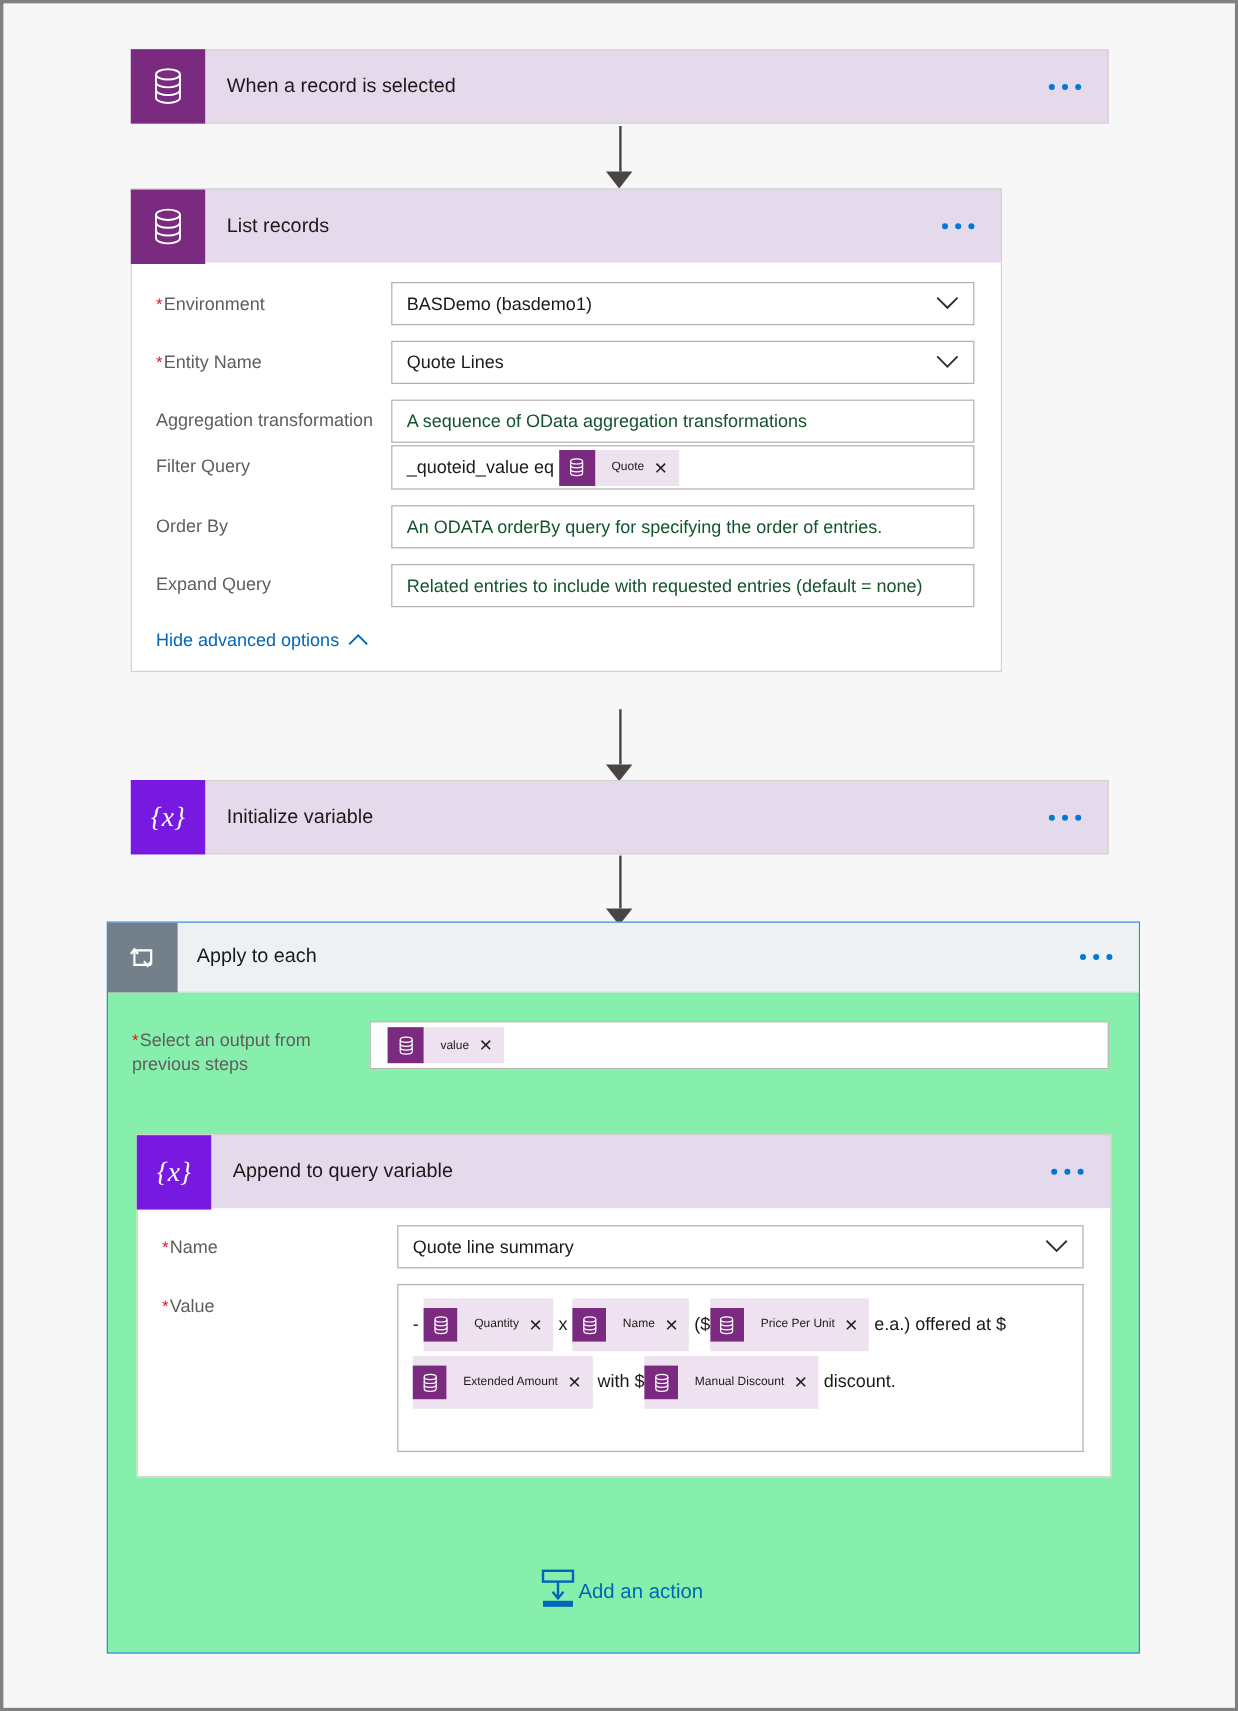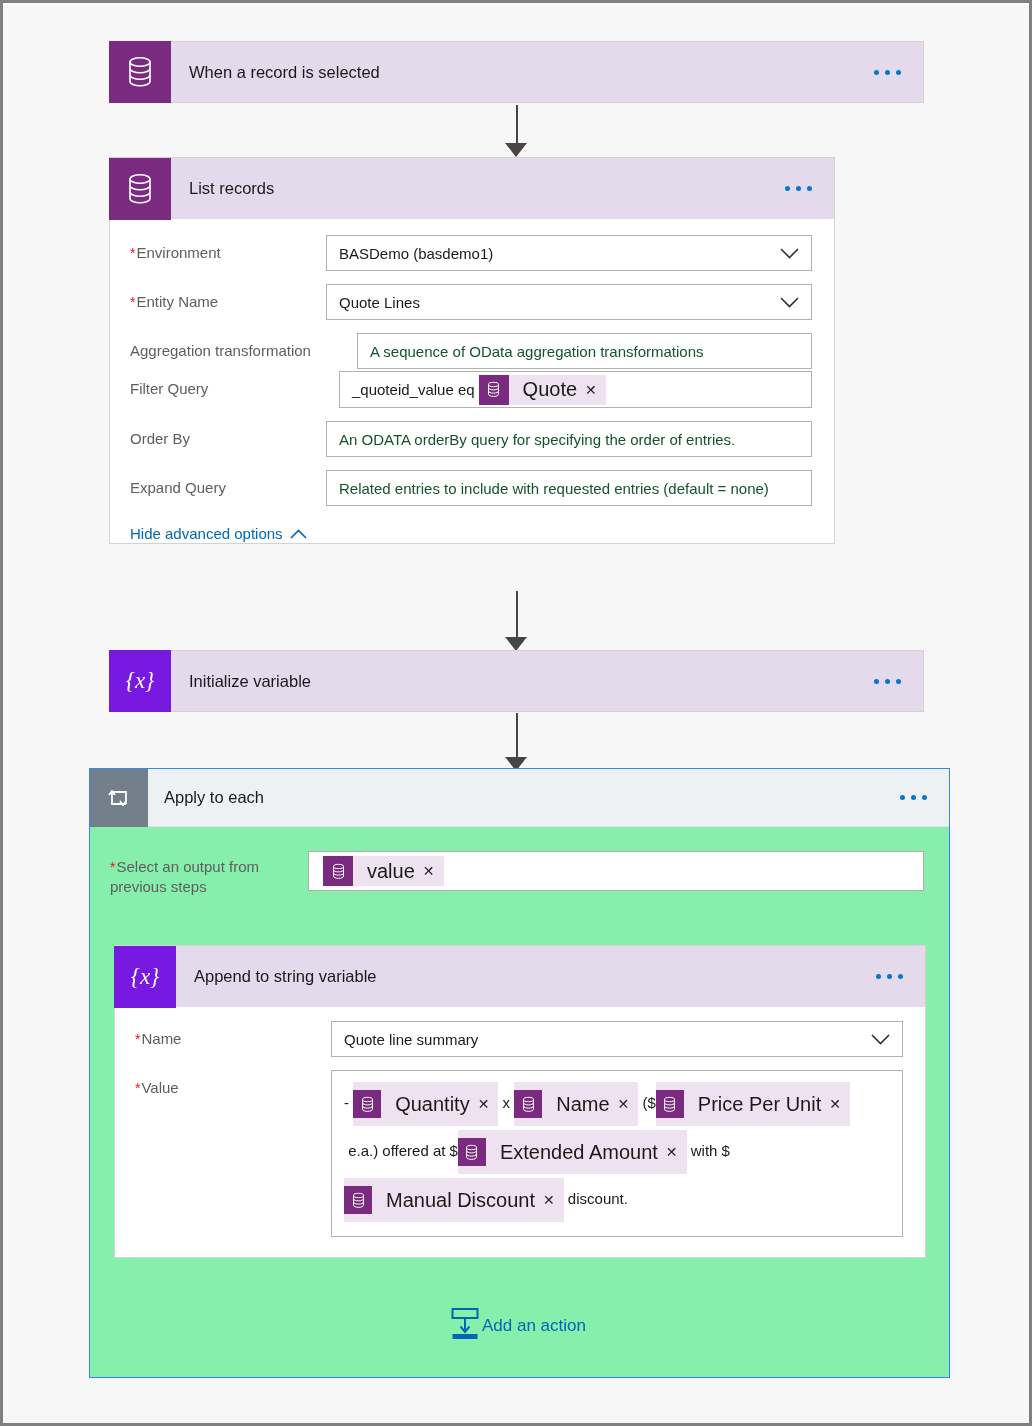--- a/index.html
+++ b/index.html
@@ -34,21 +34,21 @@
   .card-title {
     font-size: 16.5px; color: #1b1a19; padding-left: 18px;
     flex: 1 1 auto; white-space: nowrap;
   }
   .ellipsis { display: flex; gap: 6px; padding-right: 22px; }
   .ellipsis i { width: 5px; height: 5px; border-radius: 50%; background: #0078d4; display: block; }
 
   .card-body {
     background: #ffffff;
     border: 1px solid #d5d2d0; border-top: none;
-    padding: 16px 22px 0 20px;
+    padding: 16px 22px 16px 20px;
   }
 
   
   .row { display: flex; align-items: flex-start; margin-bottom: 13px; }
   .row:last-child { margin-bottom: 0; }
   .lbl {
     flex: 0 0 196px; font-size: 15px; color: #605e5c;
     padding-top: 8px; line-height: 20px; position: relative;
   }
   .lbl .req { color: #e81123; font-size: 14px; margin-right: 1px; }
@@ -64,21 +64,21 @@
   
   .token {
     display: inline-flex; align-items: center;
     background: #efe2f0; height: 44px; vertical-align: middle;
     margin: 2px 0;
   }
   .token .tok-icon {
     width: 28px; height: 28px; background: #7a2b80;
     display: flex; align-items: center; justify-content: center; flex: 0 0 28px;
   }
-  .token .tok-label { font-size: 20px; color: #1b1a19; padding: 0 8px 0 14px; white-space: nowrap; }
+  .token .tok-label { font-size: 10px; color: #1b1a19; padding: 0 8px 0 14px; white-space: nowrap; }
   .token .tok-x { font-size: 14px; color: #201f1e; padding-right: 9px; }
 
   .valuebox {
     border: 1px solid #b3b0ad; background: #fff;
     min-height: 140px; padding: 9px 12px 12px 12px;
     font-size: 15px; color: #1b1a19; line-height: 38px;
   }
   .valuebox .plain { white-space: pre; }
 
   
@@ -184,31 +184,31 @@
             <span class="chev">
               <svg width="19" height="11" viewBox="0 0 19 11">
                   <path d="M1 1l8.5 8.5L18 1" stroke="#323130" stroke-width="1.6" fill="none"></path>
                 </svg>
             </span>
           </div>
         </div>
       </div>
 
       
-      <div class="row" style="margin-bottom:8px;gap:31px;">
+      <div class="row" style="margin-bottom:8px;">
         <div class="lbl" style="padding-right:14px;">Aggregation transformation</div>
         <div class="fieldwrap">
           <div class="field">
             <span class="ph">A sequence of OData aggregation transformations</span>
           </div>
         </div>
       </div>
 
       
-      <div class="row" style="margin-top:-6px;gap:13px;">
+      <div class="row" style="margin-top:-6px;">
         <div class="lbl">Filter Query</div>
         <div class="fieldwrap">
           <div class="field" style="min-height:37px; padding:0 0 0 12px;">
             <span>_quoteid_value eq</span>
             <span class="token" style="height:30px; margin-left:4px;">
               <span class="tok-icon" style="height:30px;width:30px;flex-basis:30px;">
                 <svg width="15" height="17" viewBox="0 0 30 34" fill="none">
                   <ellipse cx="15" cy="7" rx="10" ry="4.3" stroke="#fff" stroke-width="2"></ellipse>
                   <path d="M5 7v6.5c0 2.4 4.5 4.3 10 4.3s10-1.9 10-4.3V7" stroke="#fff" stroke-width="2"></path>
                   <path d="M5 13.5V20c0 2.4 4.5 4.3 10 4.3s10-1.9 10-4.3v-6.5" stroke="#fff" stroke-width="2"></path>
@@ -325,21 +325,21 @@
       </div>
     </div>
 
     <div class="card" style="left:24px; top:176px; width:812px;">
       <div class="card-header">
         <div class="icon-tile variable">
           <svg width="36" height="30" viewBox="0 0 36 30">
             <text x="18" y="22" font-family="'Liberation Serif', serif" font-size="23" font-style="italic" fill="#fff" text-anchor="middle">{x}</text>
           </svg>
         </div>
-        <div class="card-title">Append to string variable</div>
+        <div class="card-title">Append to query variable</div>
         <div class="ellipsis">
             <i></i>
             <i></i>
             <i></i>
           </div>
       </div>
 
       <div class="card-body" style="padding:14px 22px 20px 20px;">
 
         <div class="row">

